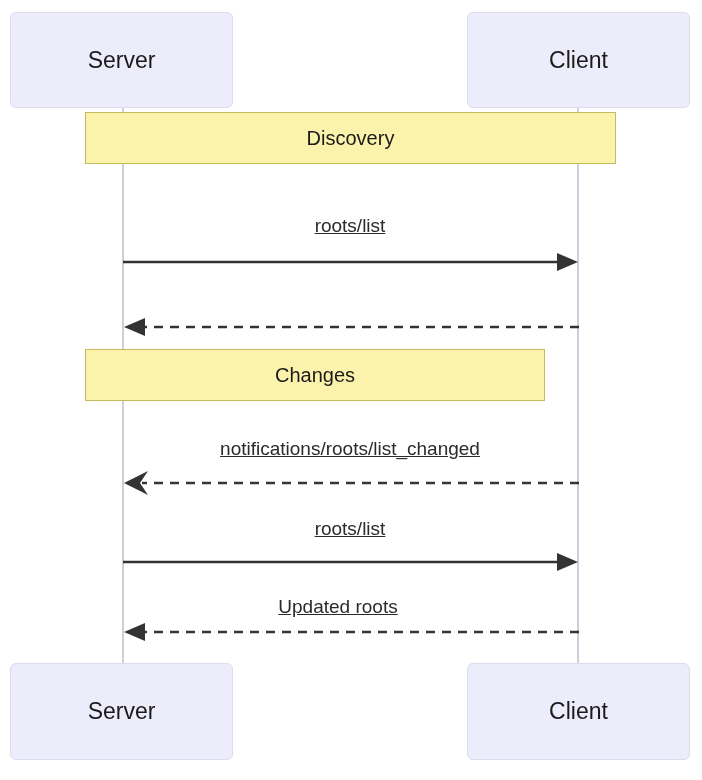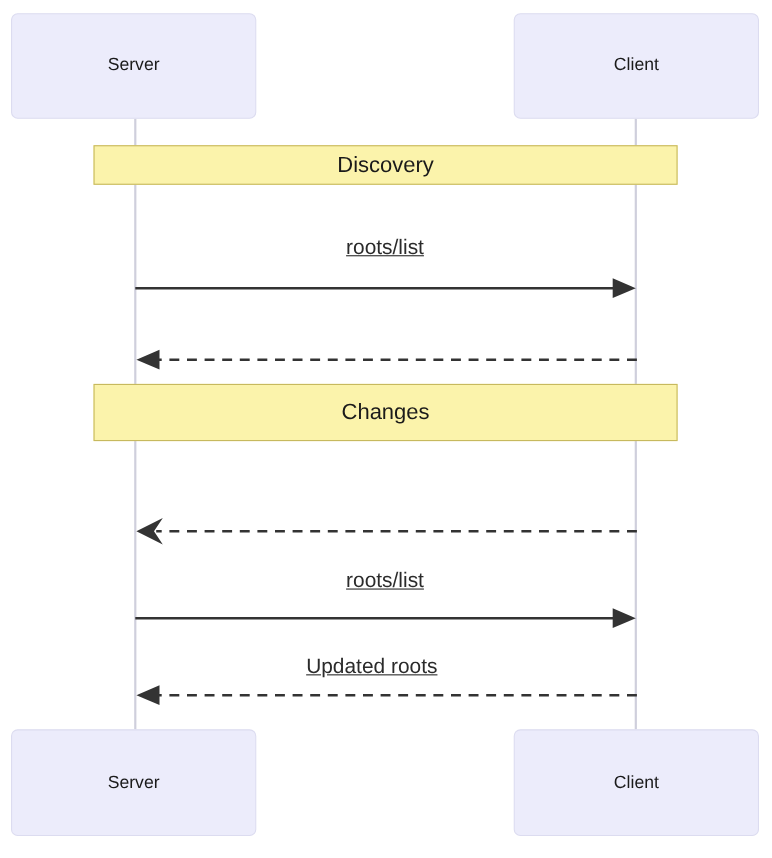--- a/index.html
+++ b/index.html
@@ -32,21 +32,21 @@
     box-sizing: border-box;
     background: #ececfb;
     border: 1px solid #dcdcf0;
     border-radius: 6px;
     display: flex;
     align-items: center;
     justify-content: center;
     z-index: 3;
   }
   .participant-label {
-    font-size: 16px;
+    font-size: 23px;
     color: #1a1a1a;
     font-family: "Liberation Sans", sans-serif;
     line-height: 1;
   }
 
   
   .banner {
     position: absolute;
     box-sizing: border-box;
     background: #fbf3ab;
@@ -90,39 +90,40 @@
   <div class="lifeline" style="left:122px; top:108px; height:555px;"></div>
   <div class="lifeline" style="left:577px; top:108px; height:555px;"></div>
 
   <div class="participant" style="left:10px; top:12px; width:223px; height:96px;">
     <span class="participant-label">Server</span>
   </div>
   <div class="participant" style="left:467px; top:12px; width:223px; height:96px;">
     <span class="participant-label">Client</span>
   </div>
 
-  <div class="banner" style="left:85px; top:132px; width:531px; height:36px;text-align:center;">
+  <div class="banner" style="left:85px; top:112px; width:531px; height:52px;text-align:center;">
     <span class="banner-label">Discovery</span>
   </div>
 
   <div class="msg-label" style="left:350px; top:216px;">roots/list</div>
   <svg class="msg-arrow" style="left:120px; top:250px;" width="462" height="24" viewBox="0 0 462 24">
     <line x1="3" y1="12" x2="443" y2="12" stroke="#333333" stroke-width="2.4"></line>
     <polygon points="458,12 437,3 437,21" fill="#333333"></polygon>
   </svg>
 
   <svg class="msg-arrow" style="left:120px; top:315px;" width="462" height="24" viewBox="0 0 462 24">
     <line x1="459" y1="12" x2="21" y2="12" stroke="#333333" stroke-width="2.4" stroke-dasharray="9,7"></line>
     <polygon points="4,12 25,3 25,21" fill="#333333"></polygon>
   </svg>
 
-  <div class="banner" style="left:85px; top:349px; width:531px; height:52px;">
+  <div class="banner" style="left:85px; top:349px; width:460px; height:52px;">
     <span class="banner-label">Changes</span>
   </div>
 
+  <div class="msg-label" style="left:350px; top:439px;">notifications/roots/list_changed</div>
   <svg class="msg-arrow" style="left:120px; top:470px;" width="462" height="26" viewBox="0 0 462 26">
     <line x1="459" y1="13" x2="22" y2="13" stroke="#333333" stroke-width="2.4" stroke-dasharray="9,7"></line>
     <path d="M4,13 L28,1 L20,13 L28,25 Z" fill="#333333"></path>
   </svg>
 
   <div class="msg-label" style="left:350px; top:519px;">roots/list</div>
   <svg class="msg-arrow" style="left:120px; top:550px;" width="462" height="24" viewBox="0 0 462 24">
     <line x1="3" y1="12" x2="443" y2="12" stroke="#333333" stroke-width="2.4"></line>
     <polygon points="458,12 437,3 437,21" fill="#333333"></polygon>
   </svg>

